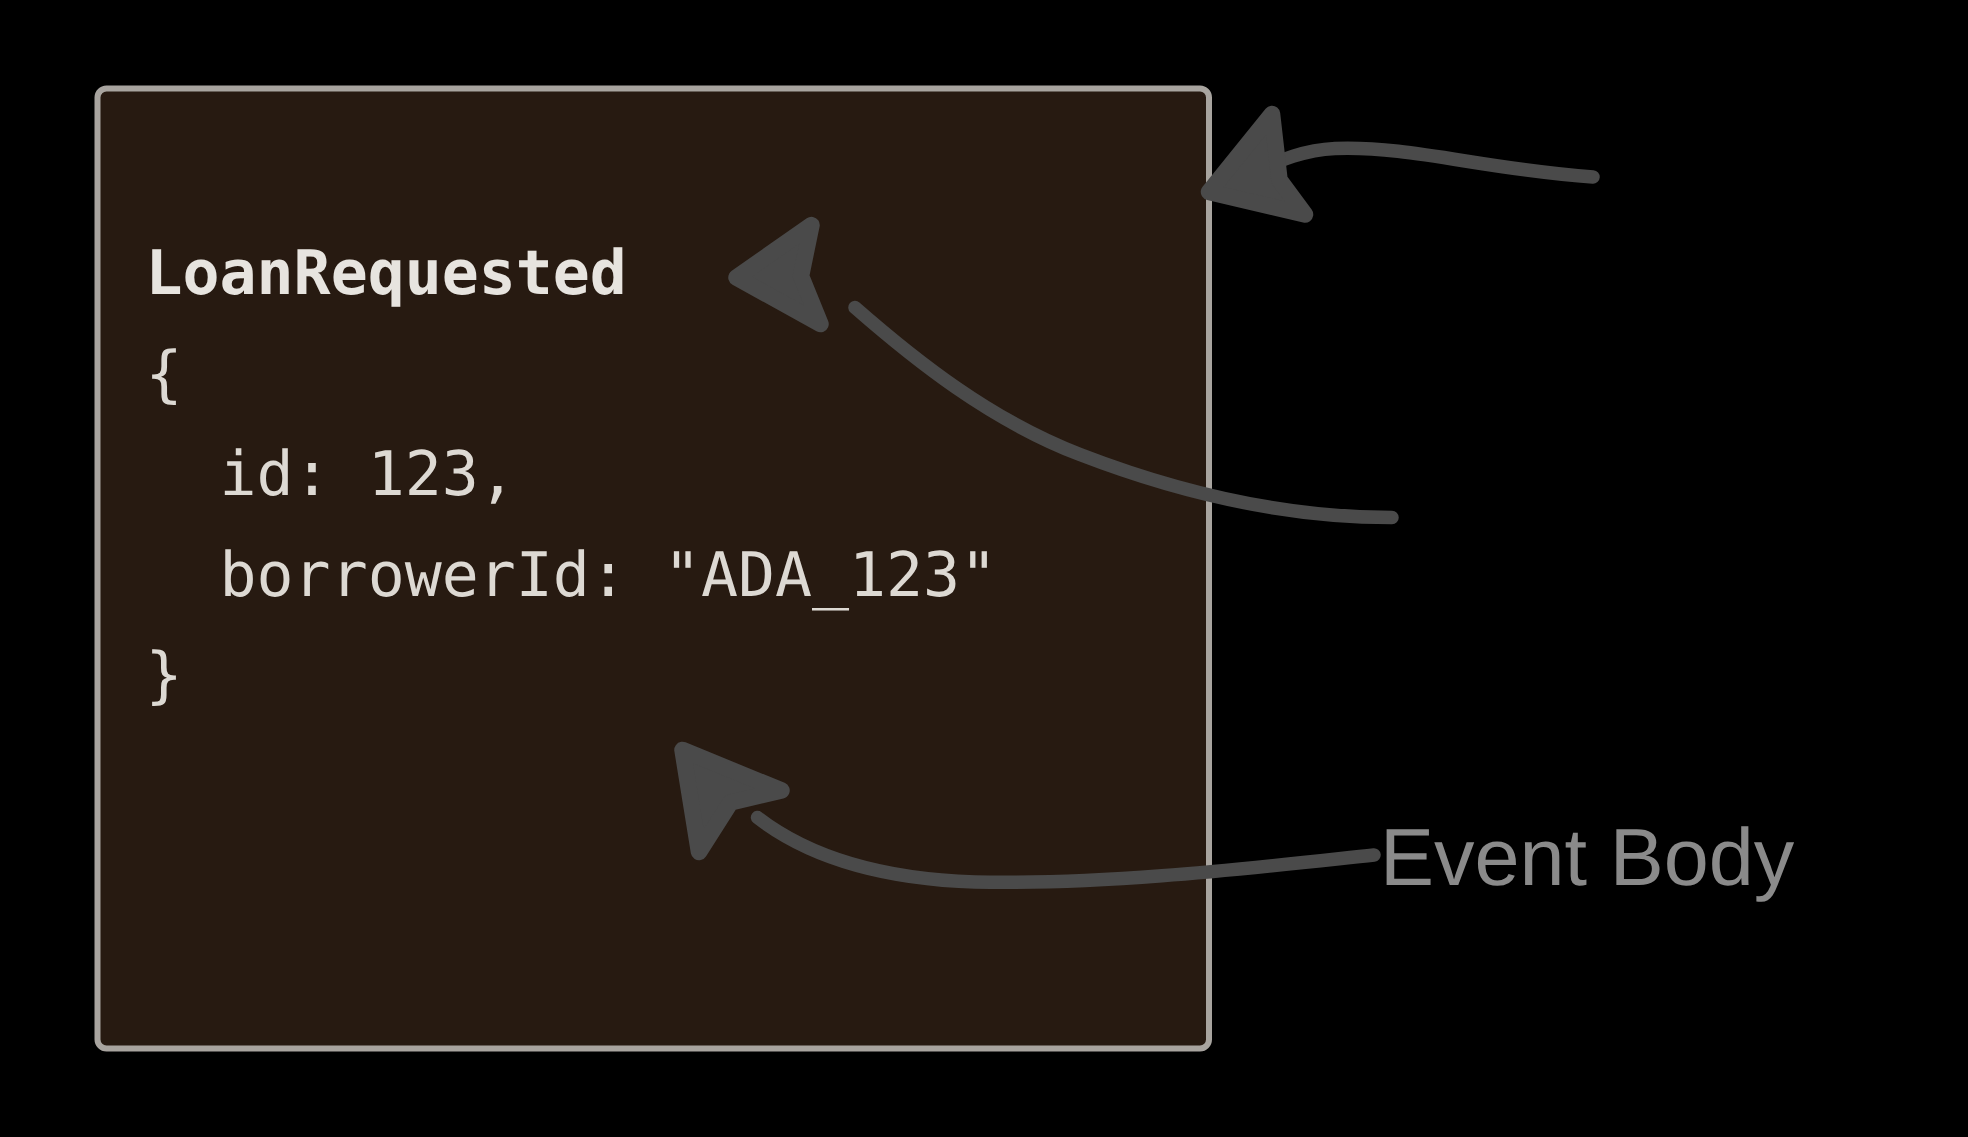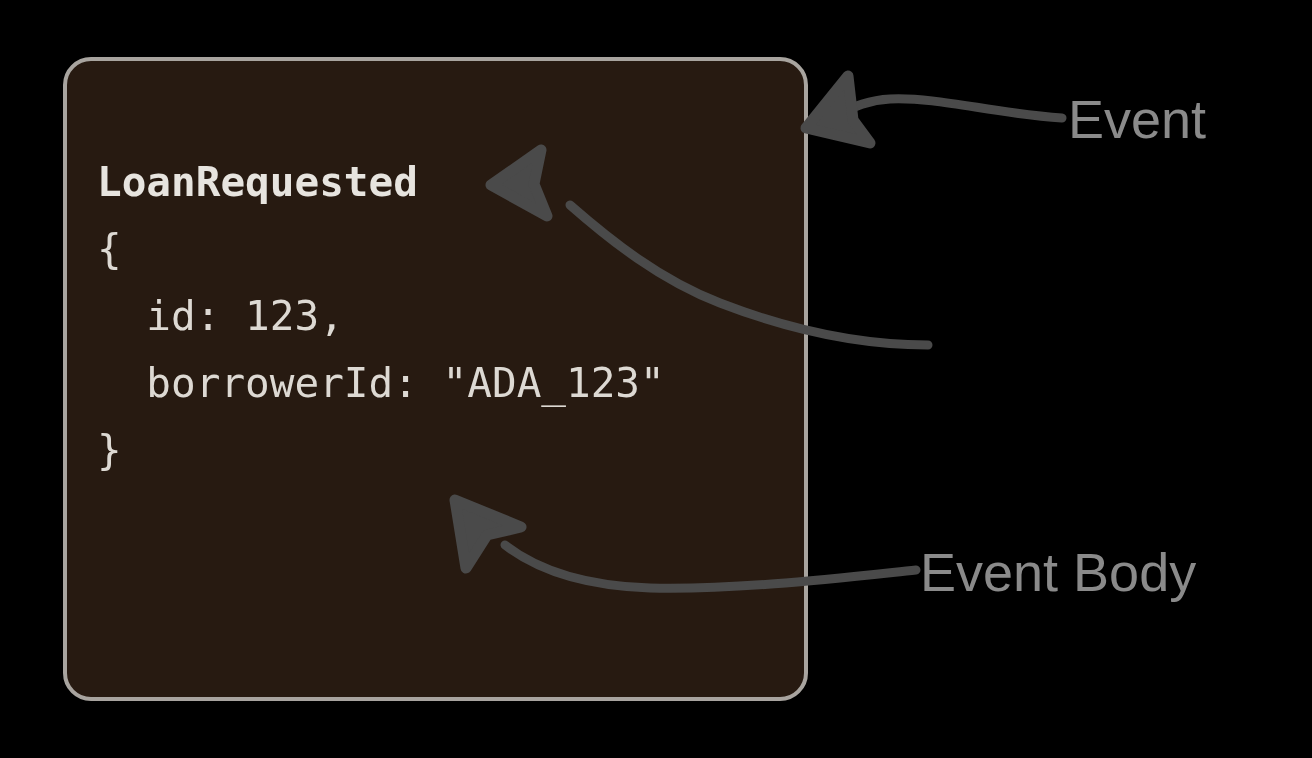--- a/index.html
+++ b/index.html
@@ -25,21 +25,21 @@
   
   .event-card {
     position: absolute;
     left: 63px;
     top: 57px;
     width: 745px;
     height: 644px;
     box-sizing: border-box;
     background: #271a11;
     border: 4px solid #a8a49f;
-    border-radius: 28px;
+    border-radius: 8px;
     z-index: 1;
   }
   .card-code {
     position: absolute;
     left: 30px;
     top: 88px;
     margin: 0;
     font-family: "DejaVu Sans Mono", "Liberation Mono", monospace;
     font-size: 41px;
     line-height: 67px;
@@ -104,18 +104,17 @@
       <path d="M 928 345 C 860 345 790 330 720 303 C 660 280 610 240 570 205" fill="none" stroke="#4a4a4a" stroke-width="9" stroke-linecap="round" stroke-linejoin="round"></path>
       <path d="M 491 185 L 541 150 L 534 184 L 547 216 Z" fill="#4a4a4a" stroke="#4a4a4a" stroke-width="11" stroke-linejoin="round" stroke-linecap="round"></path>
     </g>
 
     <g>
       <path d="M 916 570 C 840 578 740 590 650 588 C 590 586 540 572 505 545" fill="none" stroke="#4a4a4a" stroke-width="9" stroke-linecap="round" stroke-linejoin="round"></path>
       <path d="M 455 500 L 521 527 L 487 535 L 466 568 Z" fill="#4a4a4a" stroke="#4a4a4a" stroke-width="11" stroke-linejoin="round" stroke-linecap="round"></path>
     </g>
   </svg>
 
-  <div class="annot-label" id="label-event">Event</div>
 
 
   <div class="annot-label" id="label-event-body">Event Body</div>
 
 </div>
 
 </body></html>

